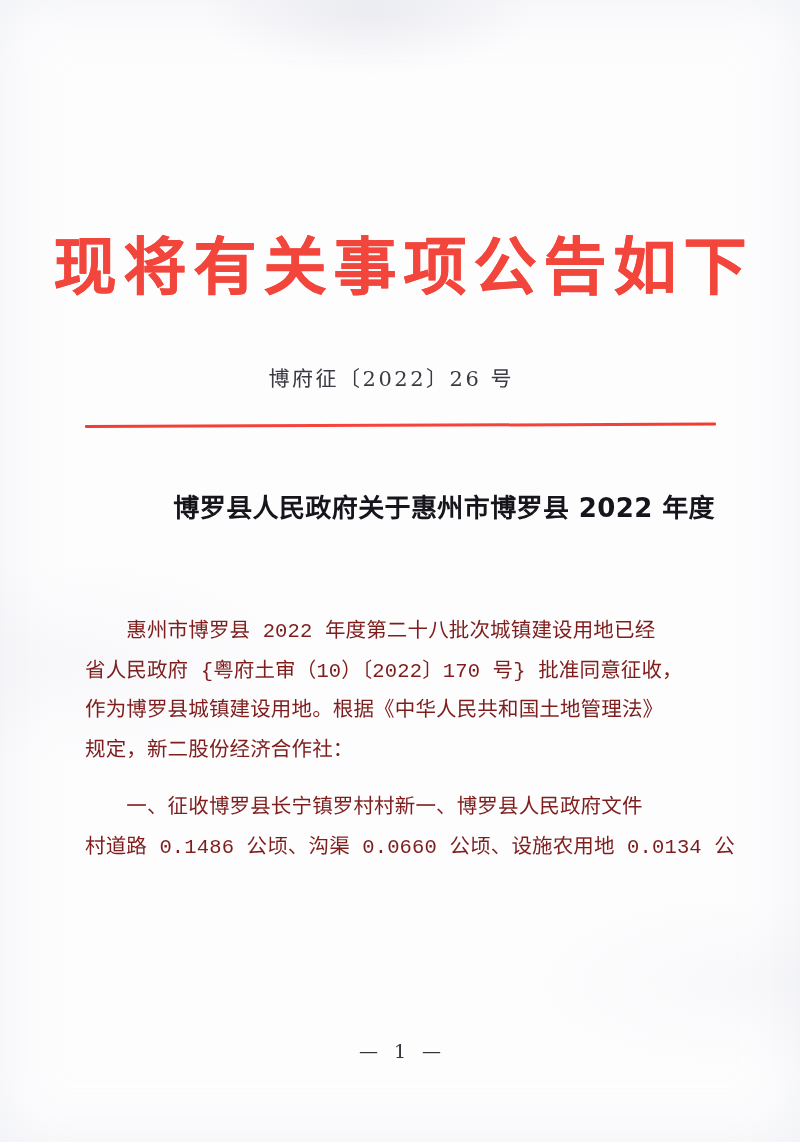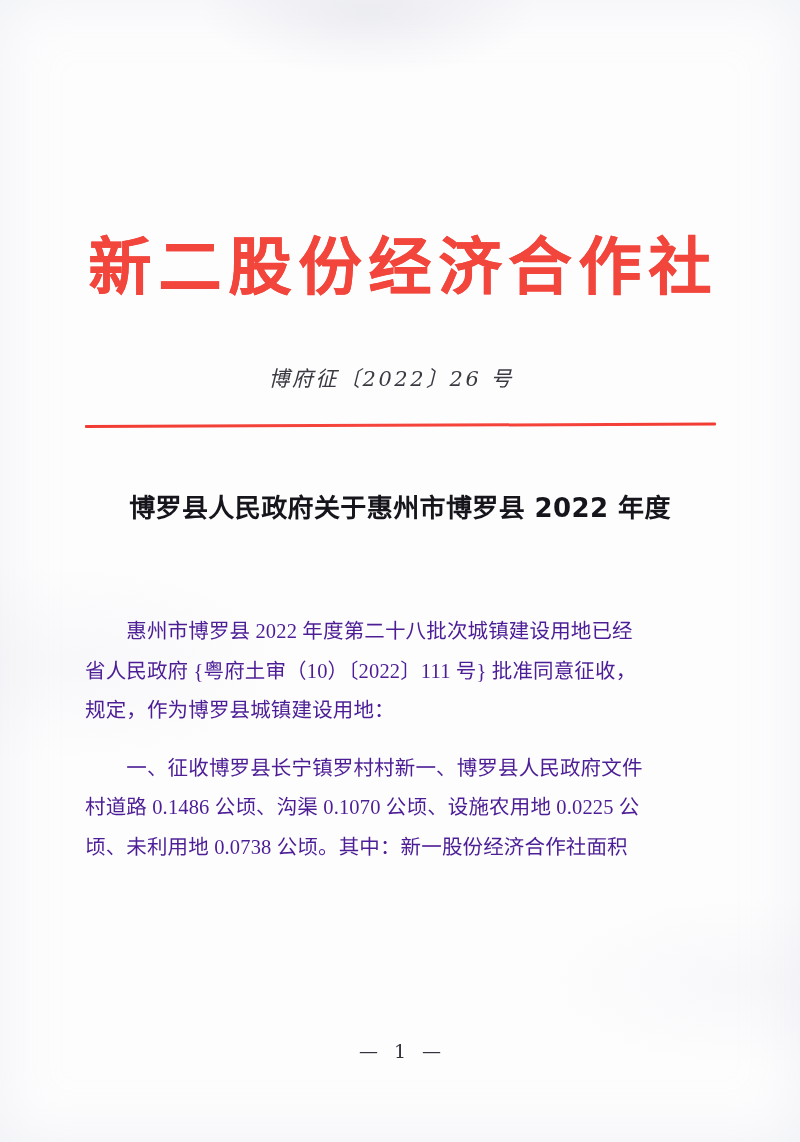--- a/index.html
+++ b/index.html
@@ -62,21 +62,20 @@
     top: 369px;
     width: 780px;
     text-align: center;
     font-family: "DejaVu Serif", "Liberation Serif", serif;
     font-size: 21px;
     line-height: 1;
     color: #3a3a42;
     letter-spacing: 2.5px;
     text-indent: 2.5px;
     white-space: nowrap;
-    font-style: italic;
   }
 
   
   .red-rule {
     position: absolute;
     left: 85px;
     top: 425px;
     width: 631px;
     height: 3px;
     background: linear-gradient(95deg, #f23c33 0%, #f5453c 40%, #f5423a 75%, #f23c33 100%);
@@ -84,43 +83,43 @@
     transform-origin: left center;
     border-radius: 1px;
   }
 
   
   .doc-title {
     position: absolute;
     left: 85px;
     top: 488px;
     width: 630px;
-    text-align: center;
+    text-align: right;
     font-family: "DejaVu Sans", "Liberation Sans", sans-serif;
     font-weight: 700;
     font-size: 26px;
     line-height: 41px;
     color: #15151b;
     letter-spacing: 0.4px;
   }
   .doc-title .tline { display: block; white-space: nowrap; }
 
   
   .body-block {
     position: absolute;
     left: 85px;
     top: 612px;
     width: 634px;
   }
 
   .para {
-    font-family: Liberation Serif, serif;
+    font-family: Liberation Mono, monospace;
     font-size: 20.5px;
     line-height: 39.6px;
-    color: #4c1d95;
+    color: #7f1d1d;
     letter-spacing: 0.15px;
     margin: 0;
   }
   .para .bline {
     display: block;
     white-space: nowrap;
   }
   .para-gap { height: 18px; }
 
   
@@ -137,44 +136,44 @@
     letter-spacing: 5px;
     text-indent: 5px;
   }
 </style>
 </head>
 <body>
 
 <div class="page">
 
   <div class="masthead">
-    <div class="masthead-title">新二股份经济合作社</div>
+    <div class="masthead-title">现将有关事项公告如下</div>
   </div>
 
   <div class="doc-number">博府征〔2022〕26 号</div>
 
   <div class="red-rule"></div>
 
   <div class="doc-title">
     <span class="tline">博罗县人民政府关于惠州市博罗县 2022 年度</span>
   </div>
 
   <div class="body-block">
 
     <p class="para">
       <span class="bline">　　惠州市博罗县 2022 年度第二十八批次城镇建设用地已经</span>
-      <span class="bline">省人民政府 {粤府土审（10）〔2022〕111 号} 批准同意征收，</span>
-      <span class="bline">规定，作为博罗县城镇建设用地：</span>
+      <span class="bline">省人民政府 {粤府土审（10）〔2022〕170 号} 批准同意征收，</span>
+      <span class="bline">作为博罗县城镇建设用地。根据《中华人民共和国土地管理法》</span>
+      <span class="bline">规定，新二股份经济合作社：</span>
     </p>
 
     <div class="para-gap"></div>
 
     <p class="para">
       <span class="bline">　　一、征收博罗县长宁镇罗村村新一、博罗县人民政府文件</span>
-      <span class="bline">村道路 0.1486 公顷、沟渠 0.1070 公顷、设施农用地 0.0225 公</span>
-      <span class="bline">顷、未利用地 0.0738 公顷。其中：新一股份经济合作社面积</span>
+      <span class="bline">村道路 0.1486 公顷、沟渠 0.0660 公顷、设施农用地 0.0134 公</span>
     </p>
 
   </div>
 
   <div class="page-footer">— 1 —</div>
 
 </div>
 
 </body></html>

